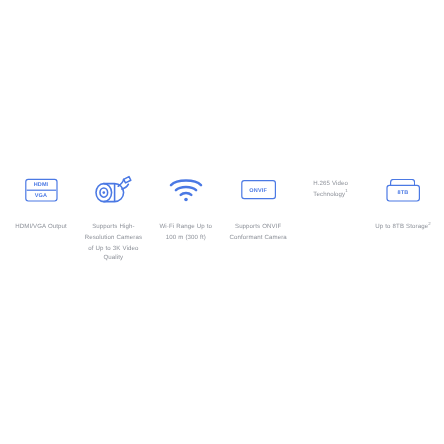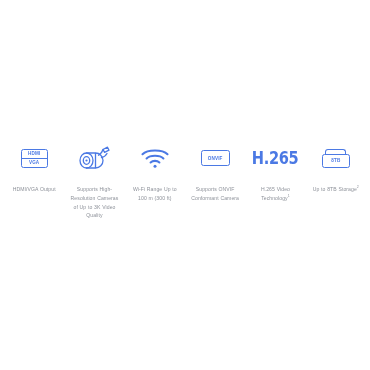--- a/index.html
+++ b/index.html
@@ -180,23 +180,20 @@
   </div>
 
   <div class="feature-item">
     <div class="icon-box">
       <div class="onvif-badge">ONVIF</div>
     </div>
     <div class="caption">Supports ONVIF Conformant Camera</div>
   </div>
 
   <div class="feature-item">
-    <div class="icon-box">
-      <div class="h265-mark">H.265</div>
-    </div>
     <div class="caption"><span>H.265 Video Technology</span><sup>1</sup></div>
   </div>
 
   <div class="feature-item">
     <div class="icon-box">
       <div class="storage-icon">
         <div class="lid"></div>
         <div class="body">
           <span>8TB</span>
         </div>

